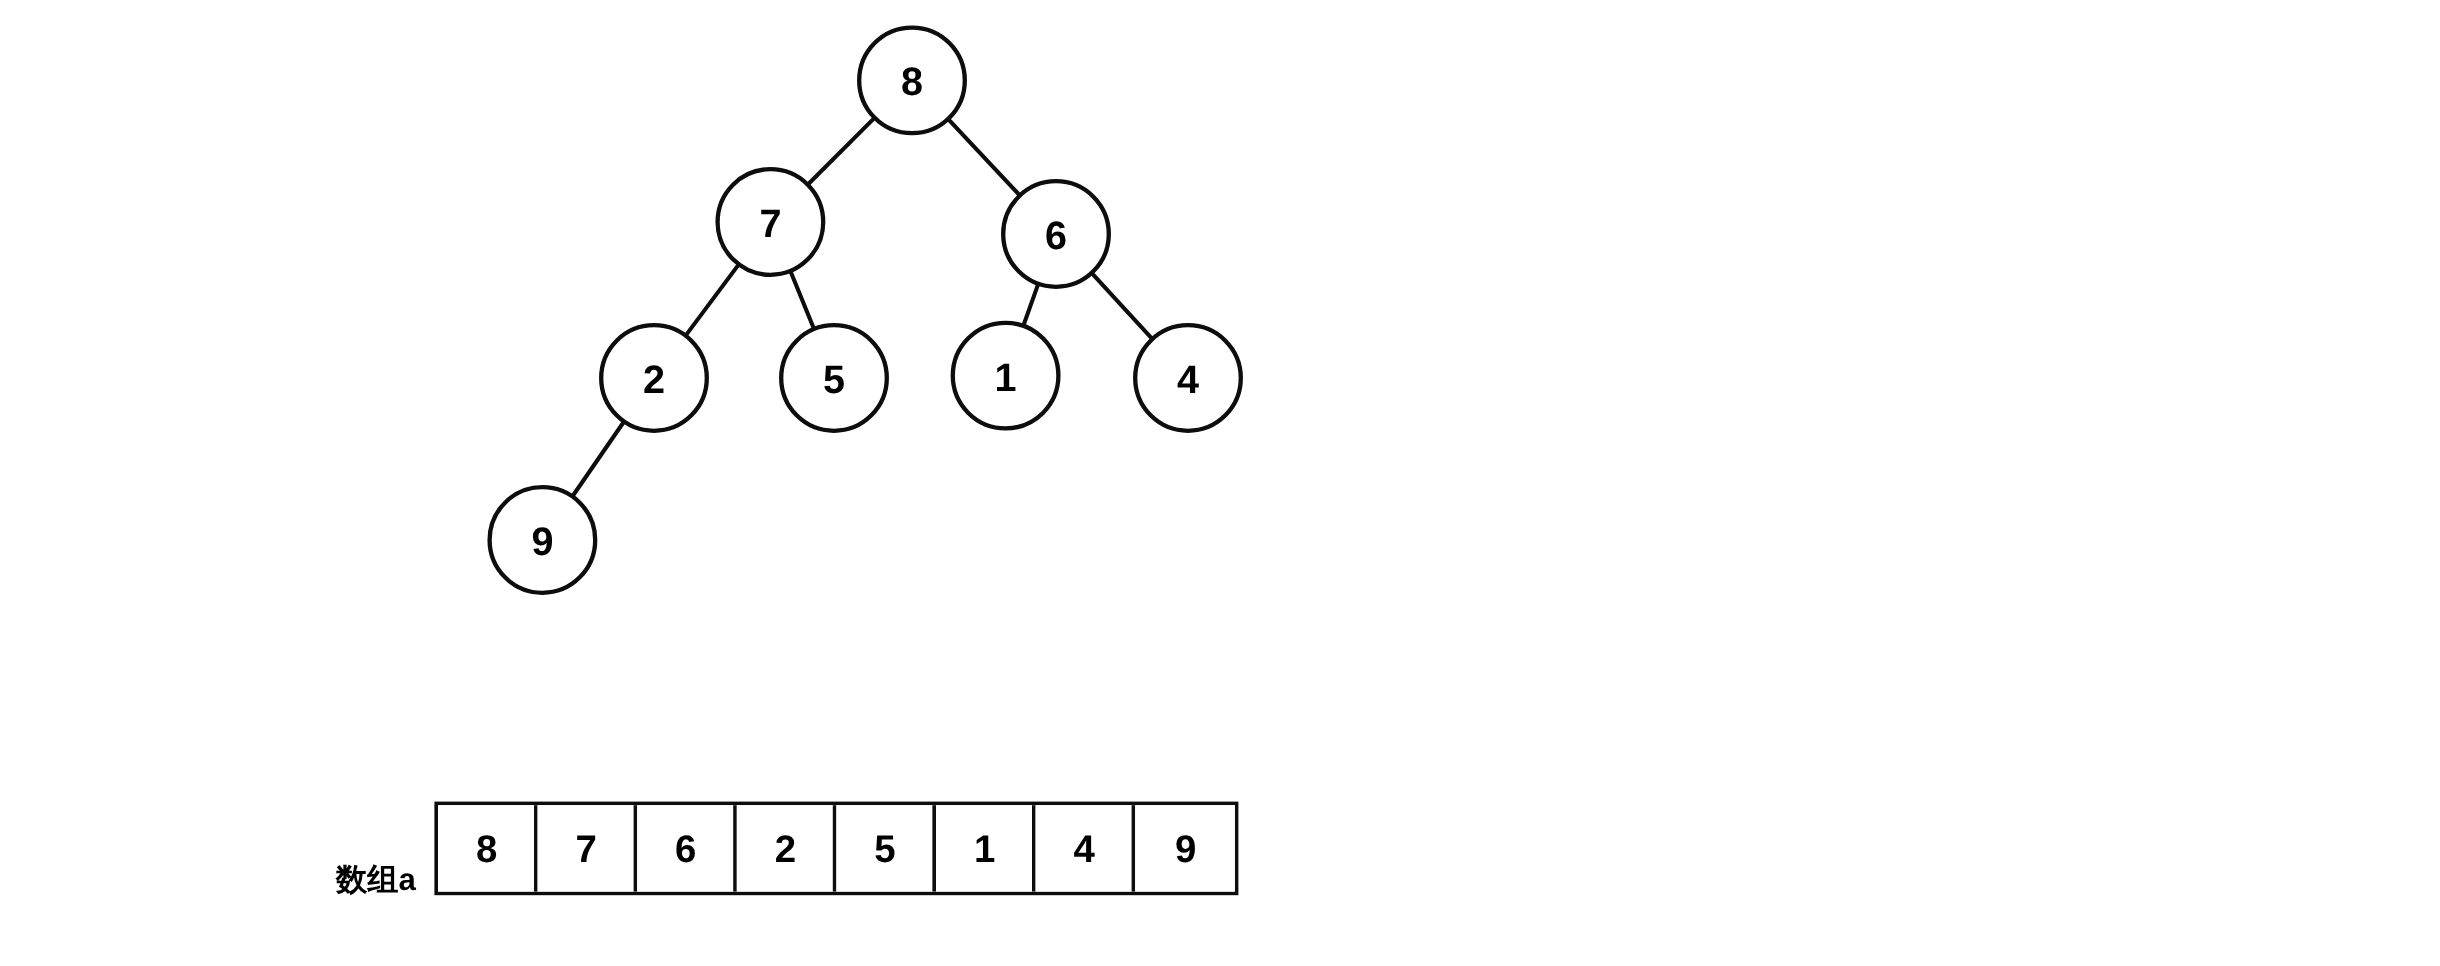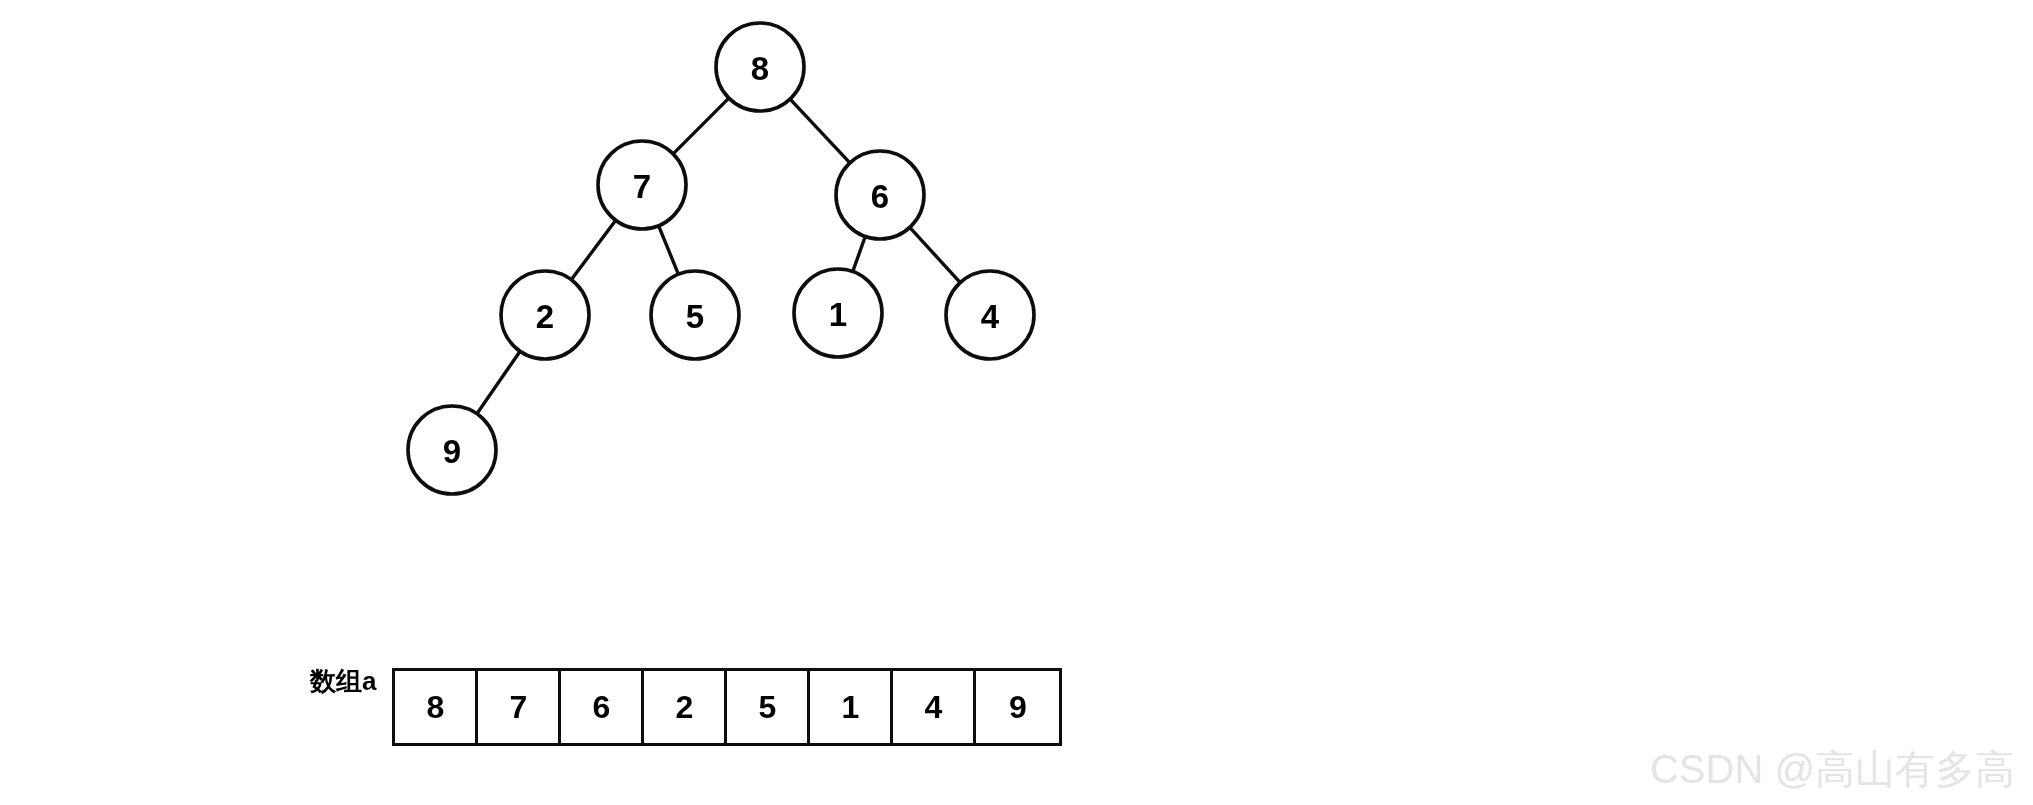--- a/index.html
+++ b/index.html
@@ -49,24 +49,24 @@
     font-size: 33px;
     font-weight: bold;
     fill: #000000;
     text-anchor: middle;
     dominant-baseline: central;
   }
 
   
   #array-row {
     position: absolute;
-    left: 310px;
+    left: 280px;
     top: 668px;
     display: flex;
-    align-items: flex-start;
+    align-items: flex-end;
   }
   #array-label {
     font-family: "Liberation Sans", "DejaVu Sans", sans-serif;
     font-size: 26px;
     font-weight: bold;
     color: #000000;
     line-height: 1;
     margin-right: 16px;
     white-space: nowrap;
     letter-spacing: 0px;
@@ -166,15 +166,14 @@
         <div class="array-cell">7</div>
         <div class="array-cell">6</div>
         <div class="array-cell">2</div>
         <div class="array-cell">5</div>
         <div class="array-cell">1</div>
         <div class="array-cell">4</div>
         <div class="array-cell">9</div>
       </div>
   </div>
 
-  <div id="watermark">CSDN @高山有多高</div>
 
 </div>
 
 </body></html>

